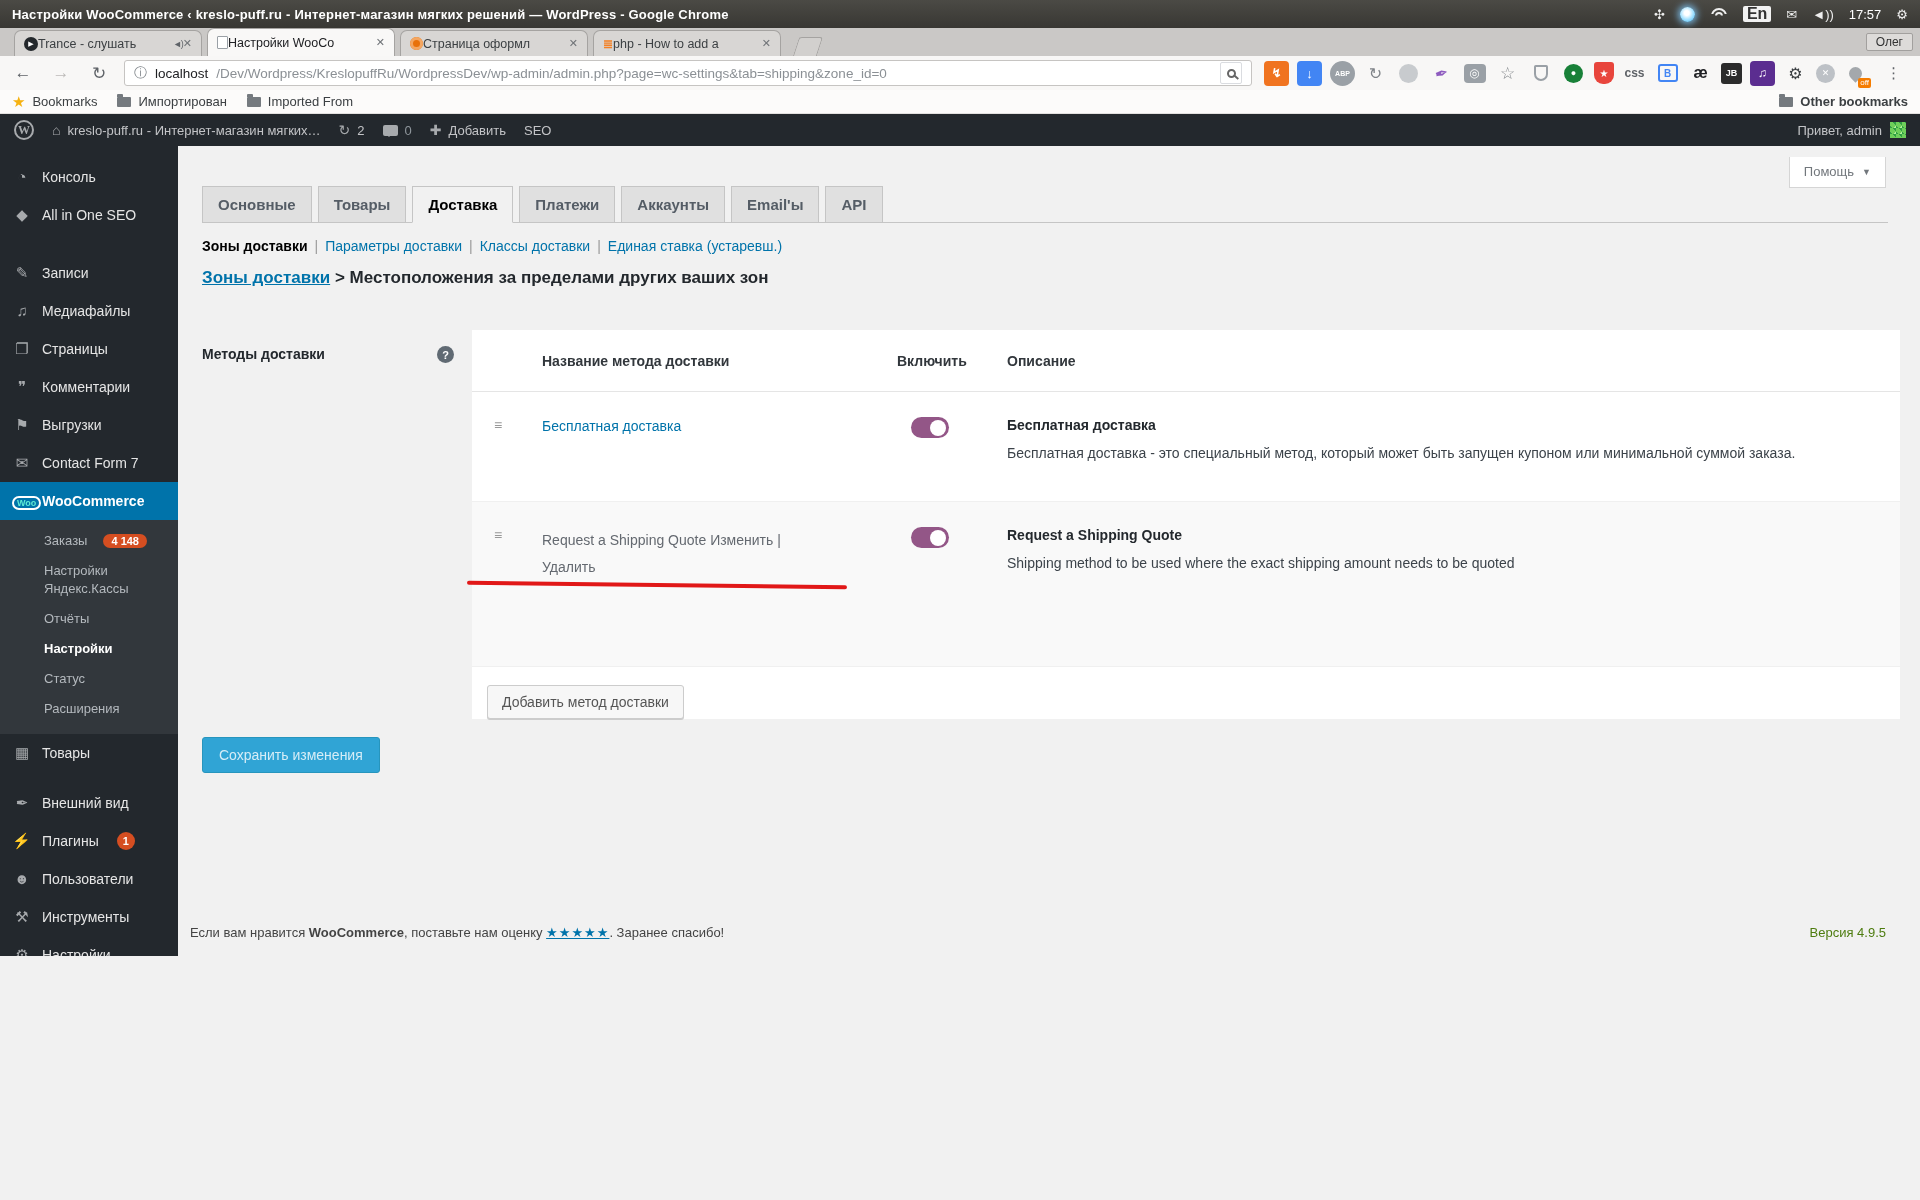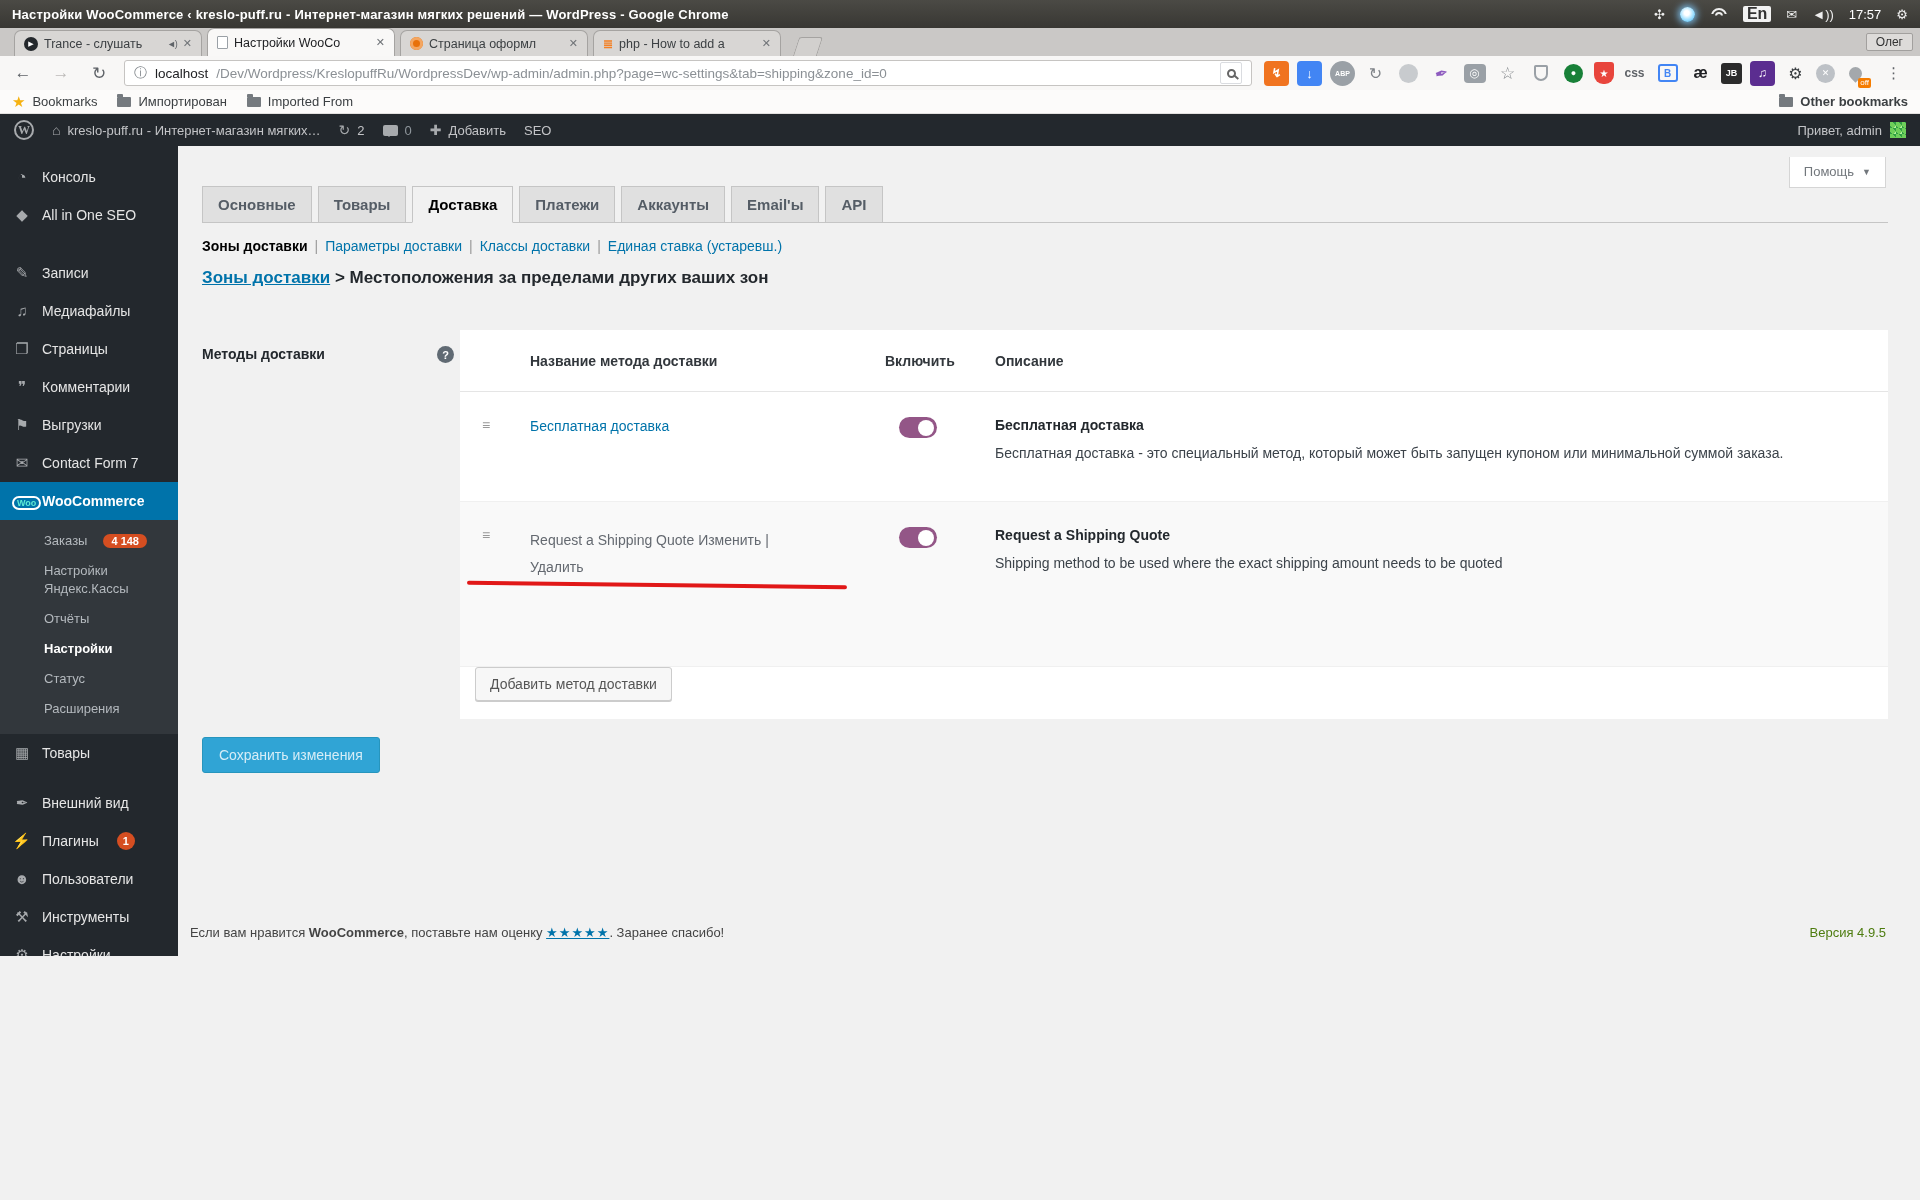--- a/index.html
+++ b/index.html
@@ -13,21 +13,21 @@
   .ubuntu-right{display:flex;align-items:center;gap:15px}
   .glow-dot{width:15px;height:15px;border-radius:50%;background:radial-gradient(circle at 45% 40%,#fff 20%,#9fe0ff 55%,#35a7e8);box-shadow:0 0 7px 2px rgba(130,205,255,.85)}
   .en-badge{background:#f2f2f2;color:#333;padding:0 4px;border-radius:2px;font-size:16px;font-weight:bold;line-height:16px}
   .wifi{position:relative;width:18px;height:12px}
   .wifi::before{content:"";position:absolute;left:1px;top:0;width:12px;height:12px;border:2px solid #eee;border-radius:50%;clip-path:polygon(0 0,100% 0,100% 38%,0 38%)}
   .wifi::after{content:"";position:absolute;left:5px;top:4px;width:4px;height:4px;border:2px solid #eee;border-radius:50%;clip-path:polygon(0 0,100% 0,100% 45%,0 45%)}
   .glyph-w{color:#eee}
 
   
   .tabstrip{position:absolute;top:28px;left:0;right:0;height:28px;background:#cac8c6;display:flex;align-items:flex-end;padding-left:14px}
-  .ctab{width:188px;height:26px;display:flex;align-items:center;gap:6px;padding:0 9px;font-size:12.5px;color:#3c4043;background:#d8d6d4;border:1px solid #a5a3a1;border-bottom:none;border-radius:7px 7px 0 0;margin-right:5px}
+  .ctab{width:188px;height:26px;display:flex;align-items:center;padding:0 9px;font-size:12.5px;color:#3c4043;background:#d8d6d4;border:1px solid #a5a3a1;border-bottom:none;border-radius:7px 7px 0 0;margin-right:5px}
   .ctab.active{background:#f9f8f7;height:28px;color:#202124}
   .tlabel{flex:1;white-space:nowrap;overflow:hidden}
   .tclose{color:#6f7377;font-size:11px}
   .play-badge{min-width:14px;height:14px;border-radius:50%;background:#24282c;color:#fff;font-size:7px;display:flex;align-items:center;justify-content:center}
   .speaker{color:#5f6368;font-size:9px;letter-spacing:-1px}
   .doc-icon{min-width:11px;height:13px;background:#fff;border:1px solid #9aa0a6;border-radius:1px}
   .orange-dot{min-width:13px;height:13px;border-radius:50%;background:#e8710a;box-shadow:inset 0 0 0 3px #f3a662}
   .php-icon{color:#f48024;font-weight:bold;font-size:12px}
   .newtab{width:24px;height:19px;background:#d2d0ce;border:1px solid #a5a3a1;border-bottom:none;transform:skewX(-18deg);margin:0 0 0 10px;border-radius:3px 3px 0 0}
   .profile-chip{position:absolute;right:7px;top:5px;background:#dddbd9;border:1px solid #a2a09e;border-radius:2px;font-size:12px;color:#333;padding:1px 9px}
@@ -112,37 +112,37 @@
   .nav-tab.active{background:#f1f1f1;border-bottom-color:#f1f1f1;color:#000}
   .subnav{position:absolute;left:24px;top:92px;font-size:14px}
   .sn-current{color:#000;font-weight:bold}
   .sn-link{color:#0073aa}
   .sn-sep{color:#999;margin:0 7px}
   .breadcrumb{position:absolute;left:24px;top:122px;font-size:17px;font-weight:bold;color:#23282d}
   .bc-link{color:#0073aa;text-decoration:underline}
   .form-label{position:absolute;left:24px;top:200px;width:252px;display:flex;justify-content:space-between;align-items:flex-start;font-size:14px;font-weight:bold;color:#23282d}
   .help-circle{width:17px;height:17px;border-radius:50%;background:#606a73;color:#fff;font-size:11px;display:flex;align-items:center;justify-content:center;font-weight:bold}
 
-  .methods-table{position:absolute;left:282px;top:184px;width:1428px;background:#fff}
+  .methods-table{position:absolute;left:294px;top:184px;width:1428px;background:#fff}
   .t-head{display:flex;align-items:center;height:62px;font-weight:bold;color:#32373c;font-size:14px;border-bottom:1px solid #e5e5e5}
   .col-handle{width:70px;padding-left:22px}
   .col-name{width:355px}
   .col-enable{width:110px}
   .col-desc{flex:1;padding-right:20px}
   .t-row{display:flex;align-items:flex-start;padding-top:25px;border-bottom:1px solid #f0f0f0}
   .t-row1{min-height:110px}
   .t-row2{min-height:165px;background:#f9f9f9}
   .handle{color:#999;font-size:14px}
   .name-link{color:#0073aa;font-size:14px}
   .name-muted{display:block;max-width:250px;color:#646970;font-size:14px;line-height:1.9}
   .toggle{width:38px;height:21px;border-radius:11px;background:#935687;position:relative;display:inline-block;margin-left:14px}
   .toggle::after{content:"";position:absolute;top:2.5px;right:3px;width:16px;height:16px;background:#fff;border-radius:50%}
   .desc-title{font-weight:bold;color:#23282d;font-size:14px;margin-bottom:9px}
   .desc-text{color:#3c434a;font-size:14px;line-height:1.6;max-width:800px}
-  .t-foot{height:52px;display:flex;align-items:flex-start;padding-left:15px}
+  .t-foot{height:52px;display:flex;align-items:flex-end;padding-left:15px}
   .btn-secondary{background:#f7f7f7;border:1px solid #ccc;border-radius:3px;box-shadow:0 1px 0 #ccc;padding:8px 14px;font-size:14px;color:#555}
   .btn-primary{position:absolute;left:24px;top:591px;background:#30a4d5;border:1px solid #2795bd;border-radius:3px;padding:9px 16px;font-size:14px;color:rgba(255,255,255,.8)}
   .red-line{position:absolute;left:289px;top:437px;width:380px;height:4px;background:#e11818;border-radius:2px;transform:rotate(0.7deg)}
   .page-footer{position:absolute;left:12px;right:34px;bottom:16px;display:flex;justify-content:space-between;align-items:center;font-size:13px;color:#444}
   .stars-link{color:#0073aa;text-decoration:underline;letter-spacing:1px}
   .version{color:#4d7c0f}
 </style>
 </head>
 <body>
 

